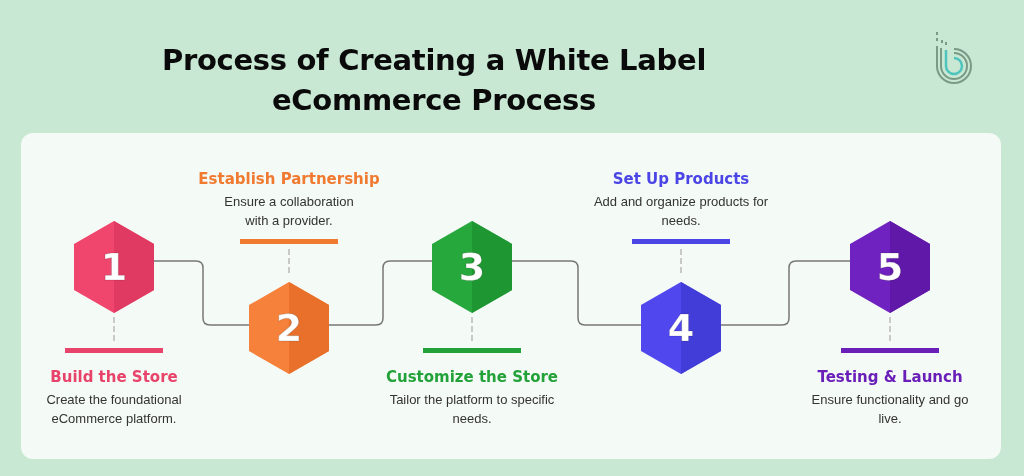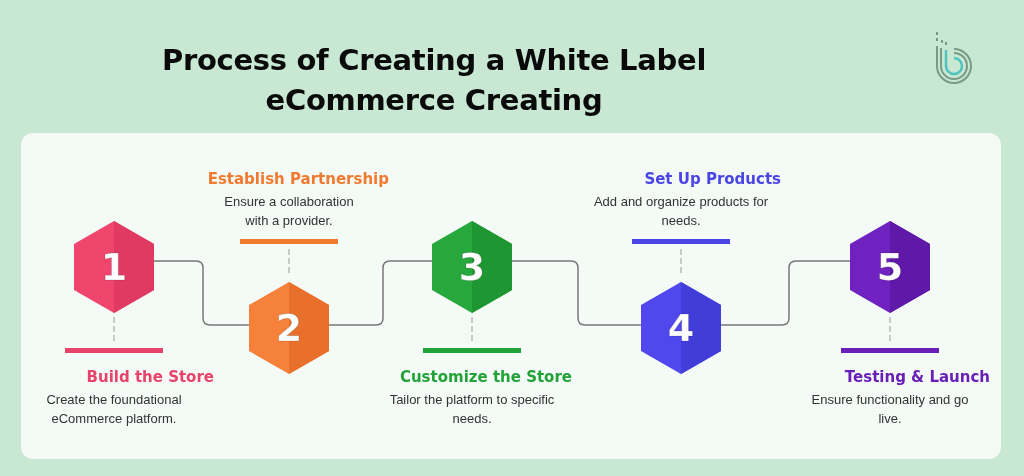--- a/index.html
+++ b/index.html
@@ -6,29 +6,29 @@
   body { width:1024px; height:476px; background:#c8e8d4; position:relative; overflow:hidden; font-family:"Liberation Sans", sans-serif; }
   .title { position:absolute; left:0; width:868px; top:40px; text-align:center; font-family:"DejaVu Sans", sans-serif; font-weight:bold; font-size:29px; line-height:40px; color:#0a0a0a; letter-spacing:-0.3px; }
   .logo { position:absolute; left:930px; top:30px; width:48px; height:56px; }
   .card { position:absolute; left:21px; top:133px; width:980px; height:326px; background:#f4faf6; border-radius:12px; }
   .connectors { position:absolute; left:0; top:0; width:1024px; height:476px; }
   .hex { position:absolute; width:80px; height:92px; }
   .hex svg { width:80px; height:92px; display:block; }
   .hex .num { position:absolute; left:0; top:0; width:80px; height:92px; line-height:92px; text-align:center; font-family:"DejaVu Sans", sans-serif; font-weight:bold; font-size:38px; color:#ffffff; -webkit-text-stroke:1px rgba(0,0,0,0.15); }
   .bar { position:absolute; height:5px; width:98px; }
   .dash { position:absolute; width:0; border-left:2px dashed #c9c9c9; height:24px; }
-  .label { position:absolute; width:200px; text-align:right; font-family:"DejaVu Sans", sans-serif; font-weight:bold; font-size:15px; }
+  .label { position:absolute; width:200px; text-align:center; font-family:"DejaVu Sans", sans-serif; font-weight:bold; font-size:15px; }
   .desc { position:absolute; width:200px; text-align:center; font-size:13px; line-height:19px; color:#333; }
 </style>
 </head>
 <body>
 
 <div class="title">
   <div>Process of Creating a White Label</div>
-  <div>eCommerce Creating</div>
+  <div>eCommerce Process</div>
 </div>
 
 <div class="logo">
   <svg width="48" height="56" viewBox="0 0 48 56">
     <g fill="#7a9a86">
       <rect x="6" y="2" width="2" height="3"></rect>
         <rect x="6" y="8" width="2" height="3"></rect>
       <rect x="11" y="10" width="2" height="3"></rect>
         <rect x="15" y="12" width="2" height="3"></rect>
     </g>

